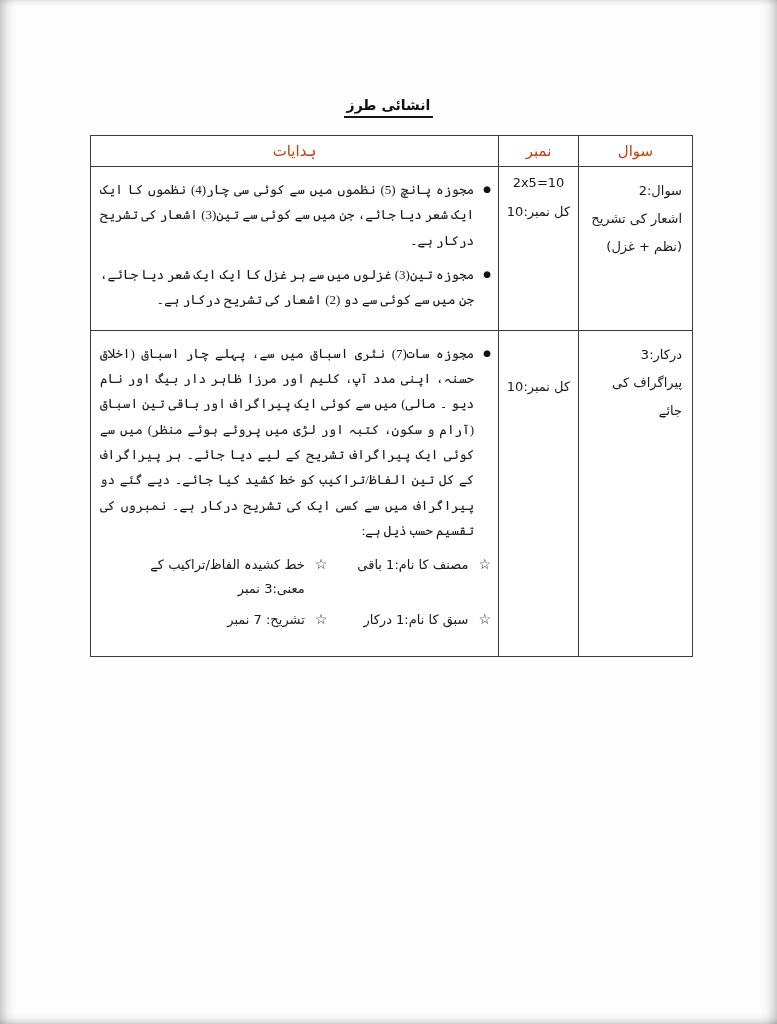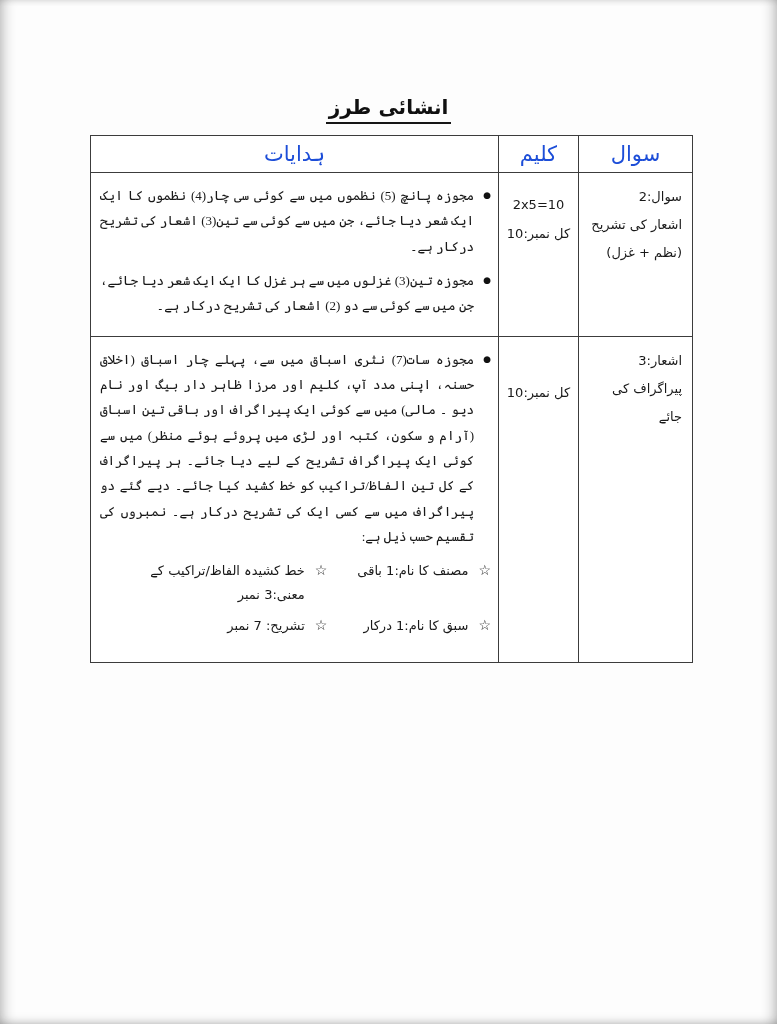--- a/index.html
+++ b/index.html
@@ -10,41 +10,41 @@
   }
   .page::before {
     content:""; position:absolute; inset:0; pointer-events:none;
     box-shadow: inset 10px 0 14px -8px rgba(0,0,0,.30),
                 inset -10px 0 14px -8px rgba(0,0,0,.30),
                 inset 0 -8px 12px -8px rgba(0,0,0,.22),
                 inset 0 6px 10px -8px rgba(0,0,0,.12);
   }
   .title-wrap { position:absolute; top:95px; left:0; right:0; text-align:center; }
   .title {
-    display:inline-block; margin:0; font-size:20px; font-weight:bold;
+    display:inline-block; margin:0; font-size:14px; font-weight:bold;
     color:#101010; border-bottom:2px solid #161616; padding:0 3px 3px;
   }
   table.exam-table {
     position:absolute; top:135px; left:90px; width:602px;
     border-collapse:collapse; direction:rtl; table-layout:fixed;
     background:#fff;
   }
   .exam-table th, .exam-table td { border:1px solid #3c3c3c; }
   .col-q { width:114px; }
   .col-m { width:80px; }
   .col-i { width:408px; }
   .exam-table th {
-    font-weight:normal; font-size:21px; padding:6px 10px; text-align:center;
-    color:#1d4ed8;
+    font-weight:normal; font-size:15px; padding:6px 10px; text-align:center;
+    color:#c2410c;
   }
   .exam-table td { vertical-align:top; font-size:13px; color:#191919; }
   tr.row-1 td { height:138px; }
   tr.row-2 td { height:277px; }
   .q-cell { text-align:right; padding:10px 10px 6px 6px; line-height:2.15; font-size:13.5px; }
-  .m-cell { text-align:center; padding:18px 3px 6px; line-height:2.2; font-size:13px; }
+  .m-cell { text-align:center; padding:2px 3px 6px; line-height:2.2; font-size:13px; }
   .m-cell.lower { padding-top:42px; }
   .i-cell { padding:8px 7px 8px 9px; }
   .bullet-item { display:flex; gap:9px; margin:2px 0 9px; }
   .bullet { flex:0 0 auto; font-size:9px; line-height:25px; color:#111; }
   .bullet-text { flex:1 1 auto; text-align:justify; line-height:1.95;font-family:Liberation Serif, serif; }
   .star-grid {
     display:grid; grid-template-columns:auto auto; gap:7px 30px;
     justify-content:center; margin-top:8px; padding-left:26px;
   }
   .star-item { display:flex; gap:10px; align-items:baseline; font-size:13px; line-height:1.8; }
@@ -61,21 +61,21 @@
 
   <table class="exam-table" dir="rtl">
     <colgroup>
       <col class="col-q">
         <col class="col-m">
         <col class="col-i">
     </colgroup>
     <thead>
       <tr>
         <th>سوال</th>
-        <th>کلیم</th>
+        <th>نمبر</th>
         <th>ہدایات</th>
       </tr>
     </thead>
     <tbody>
       <tr class="row-1">
         <td class="q-cell">
           <div>سوال:2</div>
           <div>اشعار کی تشریح</div>
           <div>(نظم + غزل)</div>
         </td>
@@ -89,21 +89,21 @@
             <span class="bullet-text">مجوزہ پانچ (5) نظموں میں سے کوئی سی چار(4) نظموں کا ایک ایک شعر دیا جائے، جن میں سے کوئی سے تین(3) اشعار کی تشریح درکار ہے۔</span>
           </div>
           <div class="bullet-item">
             <span class="bullet">●</span>
             <span class="bullet-text">مجوزہ تین(3) غزلوں میں سے ہر غزل کا ایک ایک شعر دیا جائے، جن میں سے کوئی سے دو (2) اشعار کی تشریح درکار ہے۔</span>
           </div>
         </td>
       </tr>
       <tr class="row-2">
         <td class="q-cell">
-          <div>اشعار:3</div>
+          <div>درکار:3</div>
           <div>پیراگراف کی جائے</div>
         </td>
         <td class="m-cell lower">
           <div>کل نمبر:10</div>
         </td>
         <td class="i-cell">
           <div class="bullet-item">
             <span class="bullet">●</span>
             <span class="bullet-text">مجوزہ سات(7) نثری اسباق میں سے، پہلے چار اسباق (اخلاق حسنہ، اپنی مدد آپ، کلیم اور مرزا ظاہر دار بیگ اور نام دیو ۔ مالی) میں سے کوئی ایک پیراگراف اور باقی تین اسباق (آرام و سکون، کتبہ اور لڑی میں پروئے ہوئے منظر) میں سے کوئی ایک پیراگراف تشریح کے لیے دیا جائے۔ ہر پیراگراف کے کل تین الفاظ/تراکیب کو خط کشید کیا جائے۔ دیے گئے دو پیراگراف میں سے کسی ایک کی تشریح درکار ہے۔ نمبروں کی تقسیم حسب ذیل ہے:</span>
           </div>

